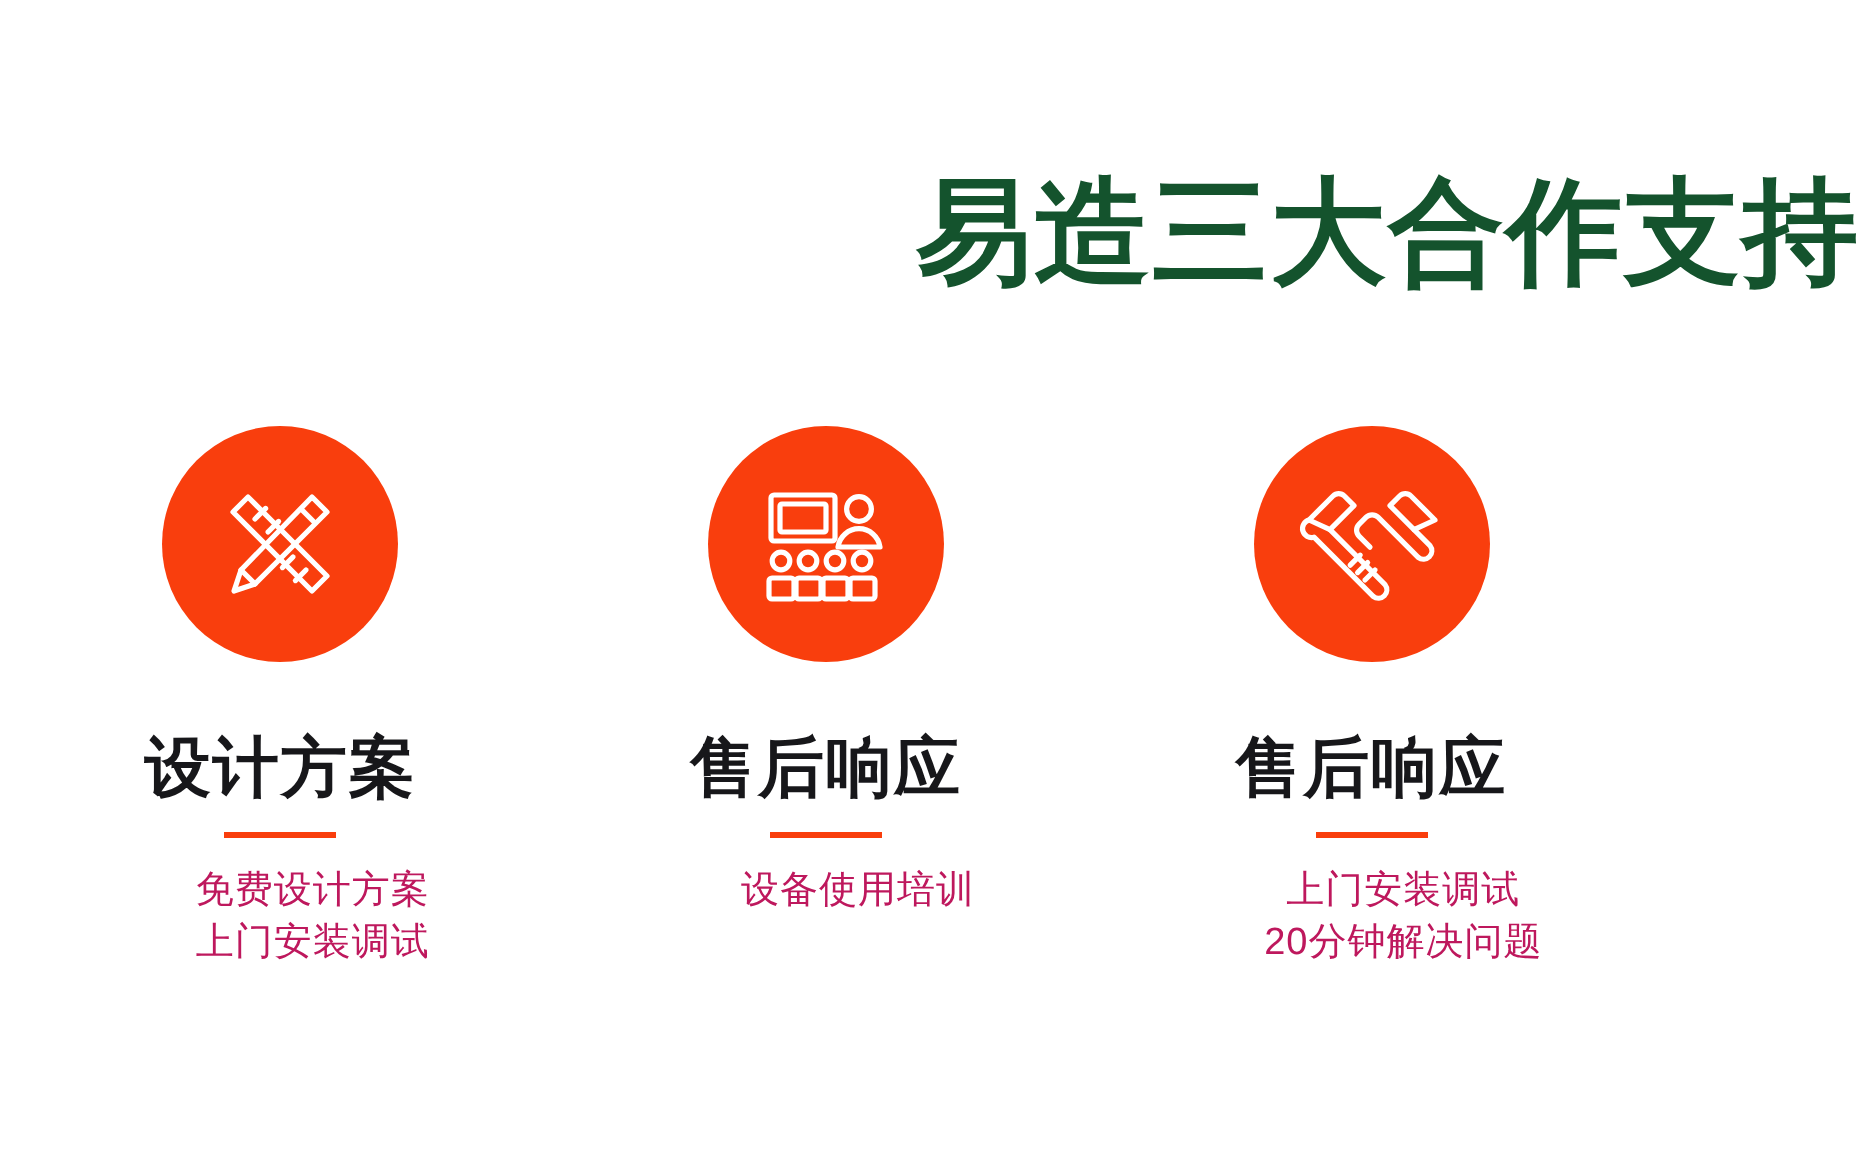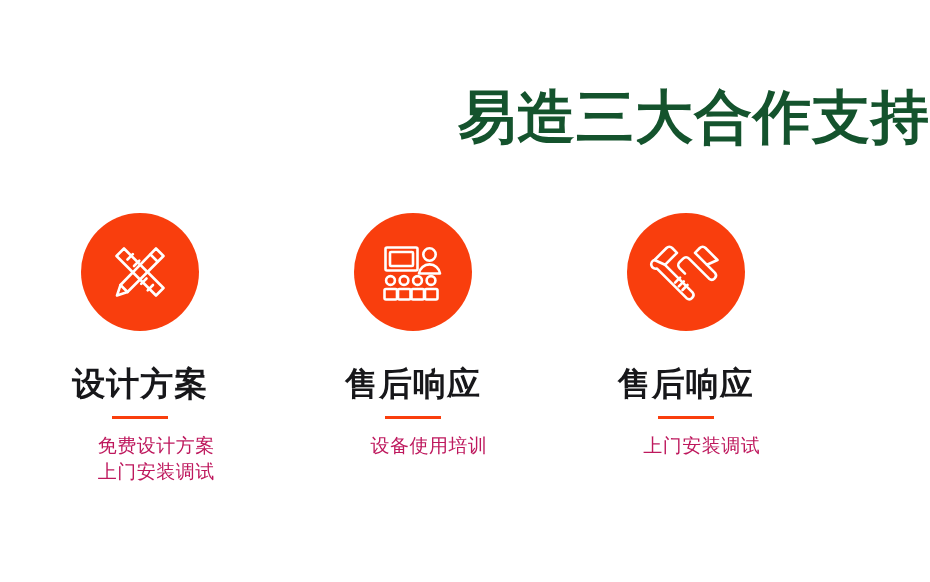--- a/index.html
+++ b/index.html
@@ -182,17 +182,18 @@
             <path d="M34.5 56.0 L39.5 51.0"></path>
             <path d="M30.8 52.3 L35.8 47.3"></path>
             <path d="M27.1 48.6 L32.1 43.6"></path>
           </svg>
         </span>
       </div>
       <div class="col-heading">售后响应</div>
       <div class="col-divider"></div>
       <div class="col-lines">
         <div class="col-line">上门安装调试</div>
+        <div class="col-line">20分钟解决问题</div>
       </div>
     </div>
 
   </div>
 </div>
 
 </body></html>

